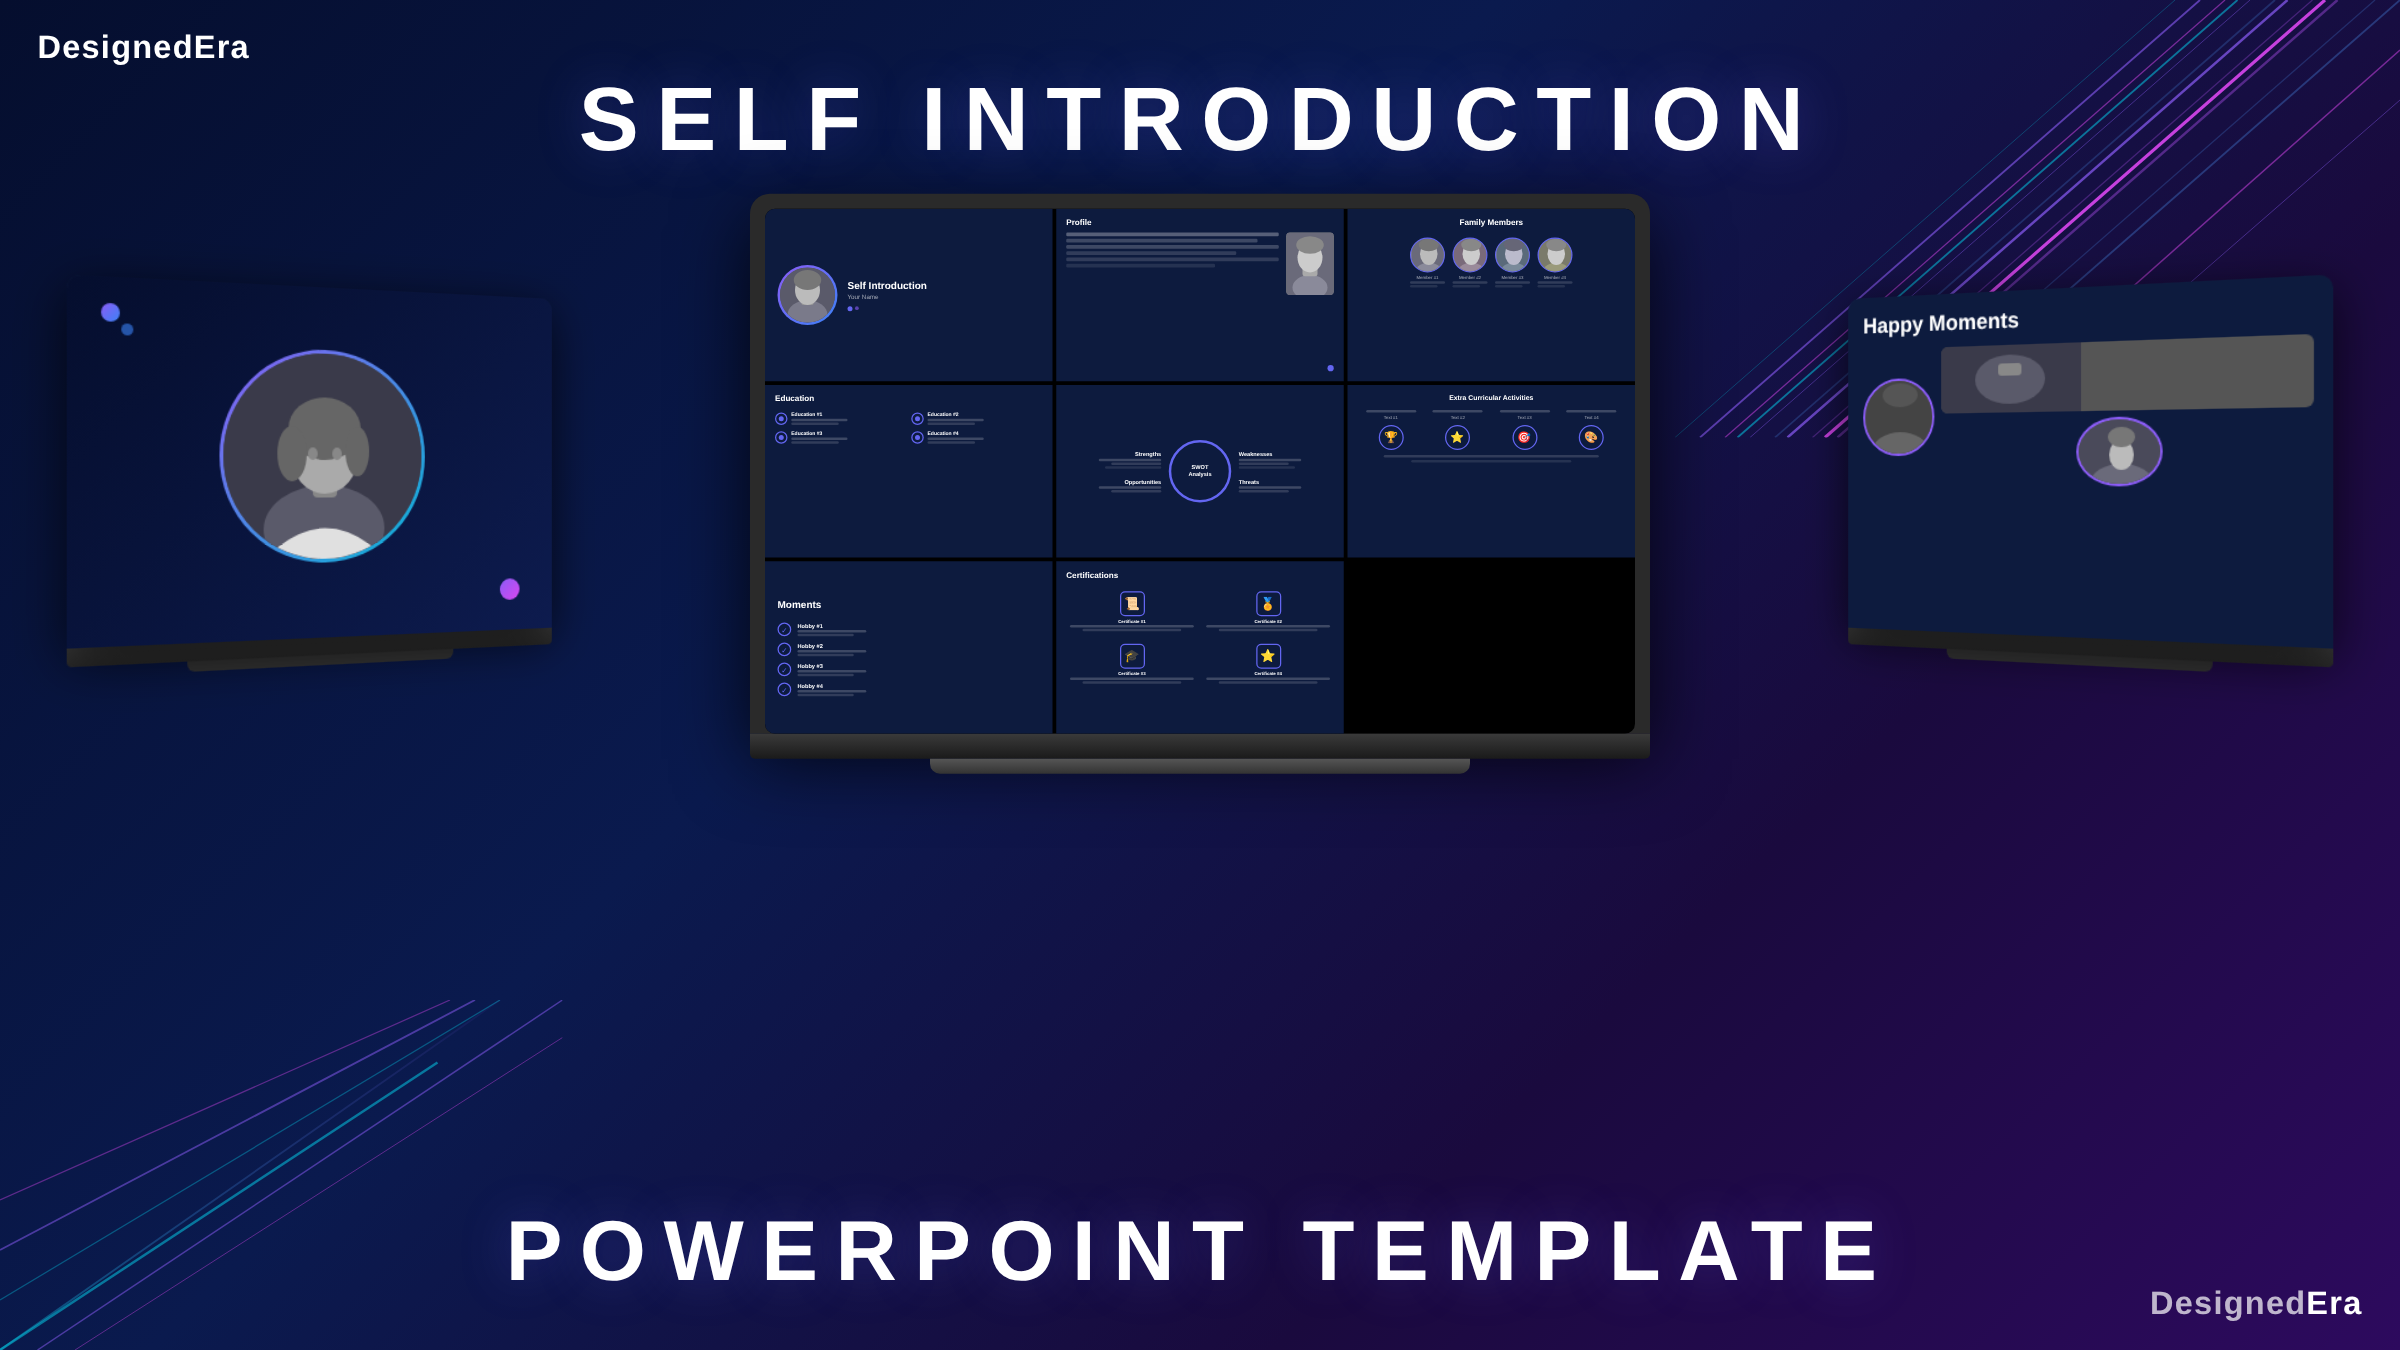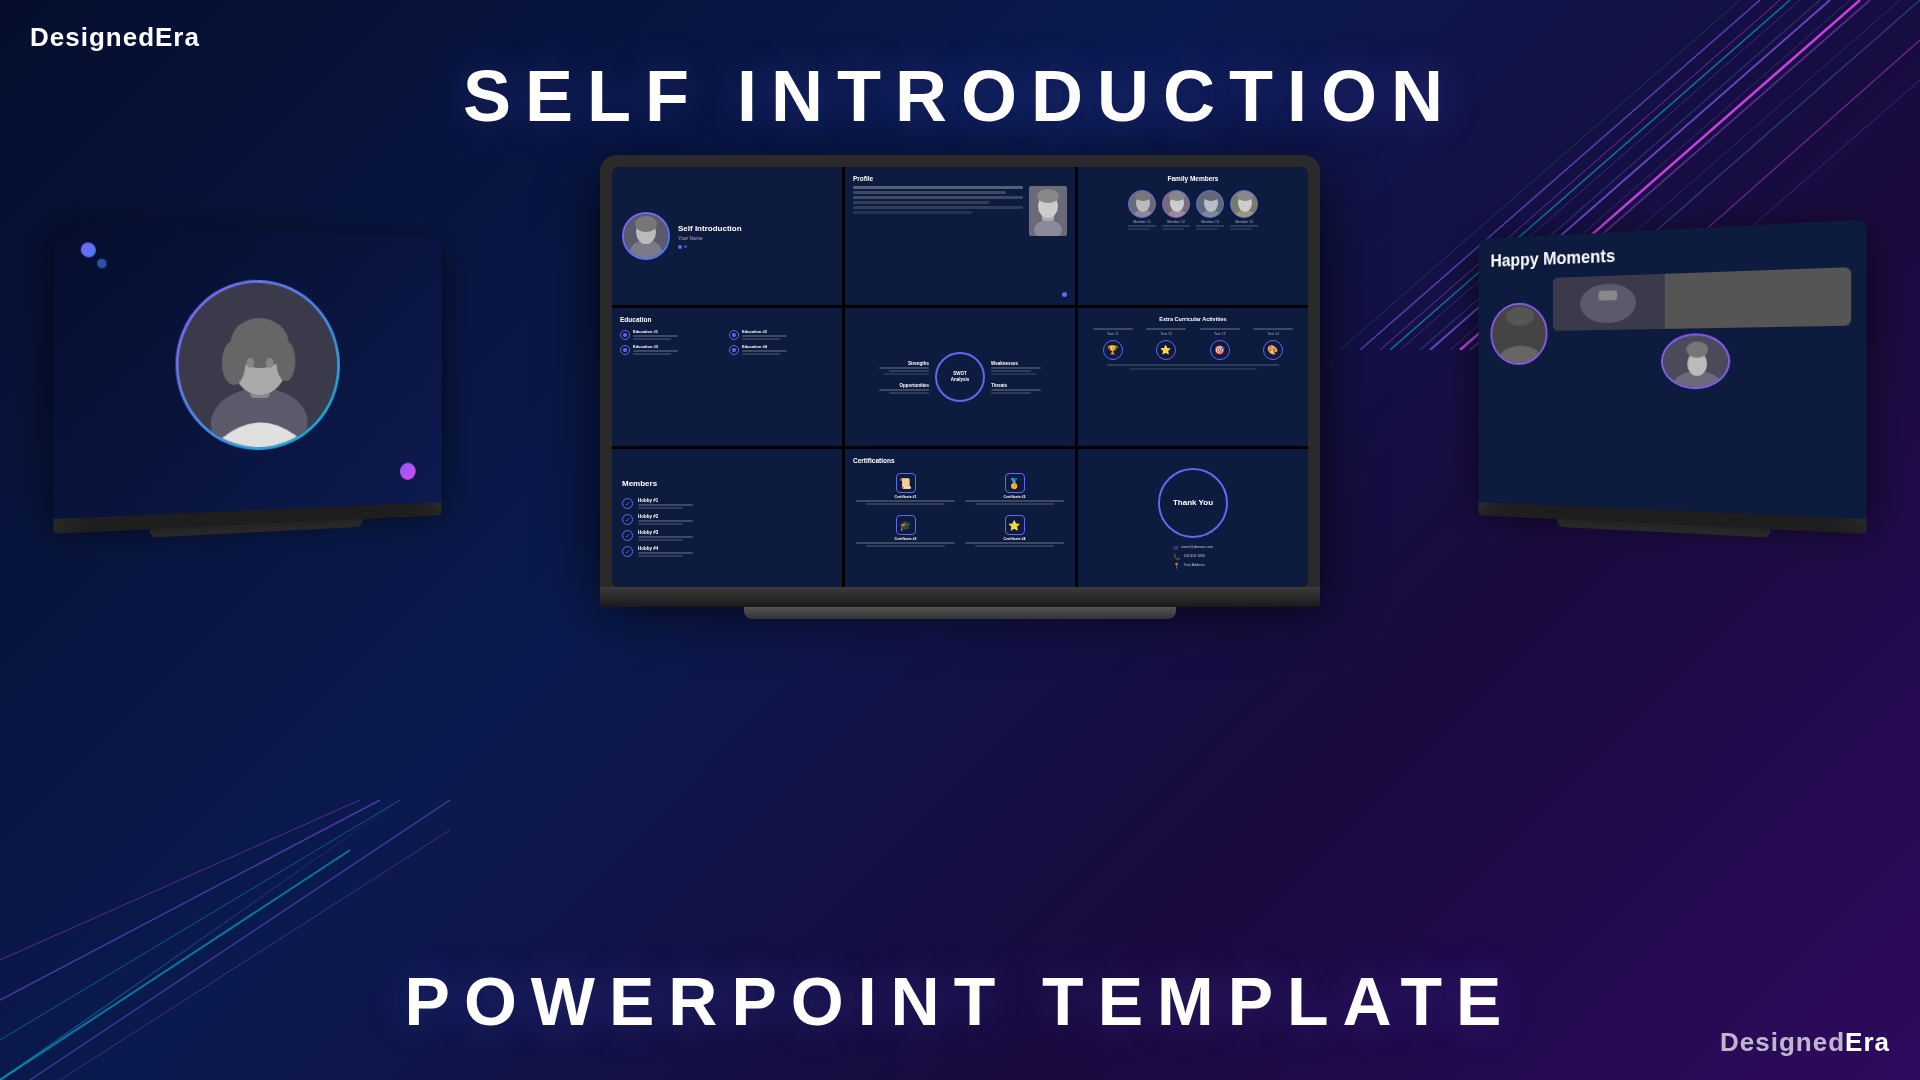--- a/index.html
+++ b/index.html
@@ -507,21 +507,21 @@
           </div>
         </div>
 
         <div style="margin-top:4px;text-align:center;">
           <div style="height:2px;background:rgba(255,255,255,0.15);border-radius:1px;margin:2px auto;width:80%;"></div>
           <div style="height:2px;background:rgba(255,255,255,0.1);border-radius:1px;margin:0 auto;width:60%;"></div>
         </div>
       </div>
 
       <div class="slide-cell" style="background:#0d1b3e;padding:10px;display:flex;flex-direction:column;justify-content:center;">
-        <div style="font-size:8px;font-weight:700;color:white;margin-bottom:10px;">Members</div>
+        <div style="font-size:8px;font-weight:700;color:white;margin-bottom:10px;">Moments</div>
 
         <div style="display:flex;flex-direction:column;gap:5px;">
           <div style="display:flex;align-items:center;gap:5px;">
             <div style="width:11px;height:11px;border-radius:50%;border:1.5px solid #6366f1;display:flex;align-items:center;justify-content:center;flex-shrink:0;">
               <div style="font-size:6px;color:#6366f1;">✓</div>
             </div>
             <div>
               <div style="font-size:4.5px;color:white;font-weight:600;">Hobby #1</div>
               <div style="height:2px;background:rgba(255,255,255,0.2);border-radius:1px;margin-top:1px;width:55px;"></div>
               <div style="height:2px;background:rgba(255,255,255,0.15);border-radius:1px;margin-top:1px;width:45px;"></div>
@@ -592,41 +592,20 @@
             <div style="width:20px;height:20px;border-radius:4px;border:1.5px solid #6366f1;margin:0 auto 2px;display:flex;align-items:center;justify-content:center;">
               <div style="font-size:10px;">⭐</div>
             </div>
             <div style="font-size:3.5px;color:white;font-weight:600;">Certificate #4</div>
             <div style="height:2px;background:rgba(255,255,255,0.2);border-radius:1px;margin-top:1px;"></div>
             <div style="height:2px;background:rgba(255,255,255,0.15);border-radius:1px;margin-top:1px;width:80%;margin-left:auto;margin-right:auto;"></div>
           </div>
         </div>
       </div>
 
-      <div class="slide-cell" style="background:#0d1b3e;display:flex;flex-direction:column;align-items:center;justify-content:center;padding:10px;gap:6px;">
-
-        <div style="width:70px;height:70px;border-radius:50%;border:2px solid #6366f1;display:flex;align-items:center;justify-content:center;">
-          <div style="font-size:8px;font-weight:700;color:white;text-align:center;">Thank You</div>
-        </div>
-
-        <div style="display:flex;flex-direction:column;gap:2px;align-items:flex-start;">
-          <div style="display:flex;align-items:center;gap:3px;">
-            <div style="font-size:6px;color:#6366f1;">✉</div>
-            <div style="font-size:3.5px;color:rgba(255,255,255,0.7);">name@domain.com</div>
-          </div>
-          <div style="display:flex;align-items:center;gap:3px;">
-            <div style="font-size:6px;color:#6366f1;">📞</div>
-            <div style="font-size:3.5px;color:rgba(255,255,255,0.7);">555 456 1090</div>
-          </div>
-          <div style="display:flex;align-items:center;gap:3px;">
-            <div style="font-size:6px;color:#6366f1;">📍</div>
-            <div style="font-size:3.5px;color:rgba(255,255,255,0.7);">Your Address</div>
-          </div>
-        </div>
-      </div>
 
     </div>
   </div>
   <div class="laptop-base"></div>
   <div class="laptop-foot"></div>
 </div>
 
 <div class="laptop-right">
   <div class="side-screen" style="background:#0d1b3e; border-radius:10px 10px 0 0; padding:14px; position:relative;">
 

